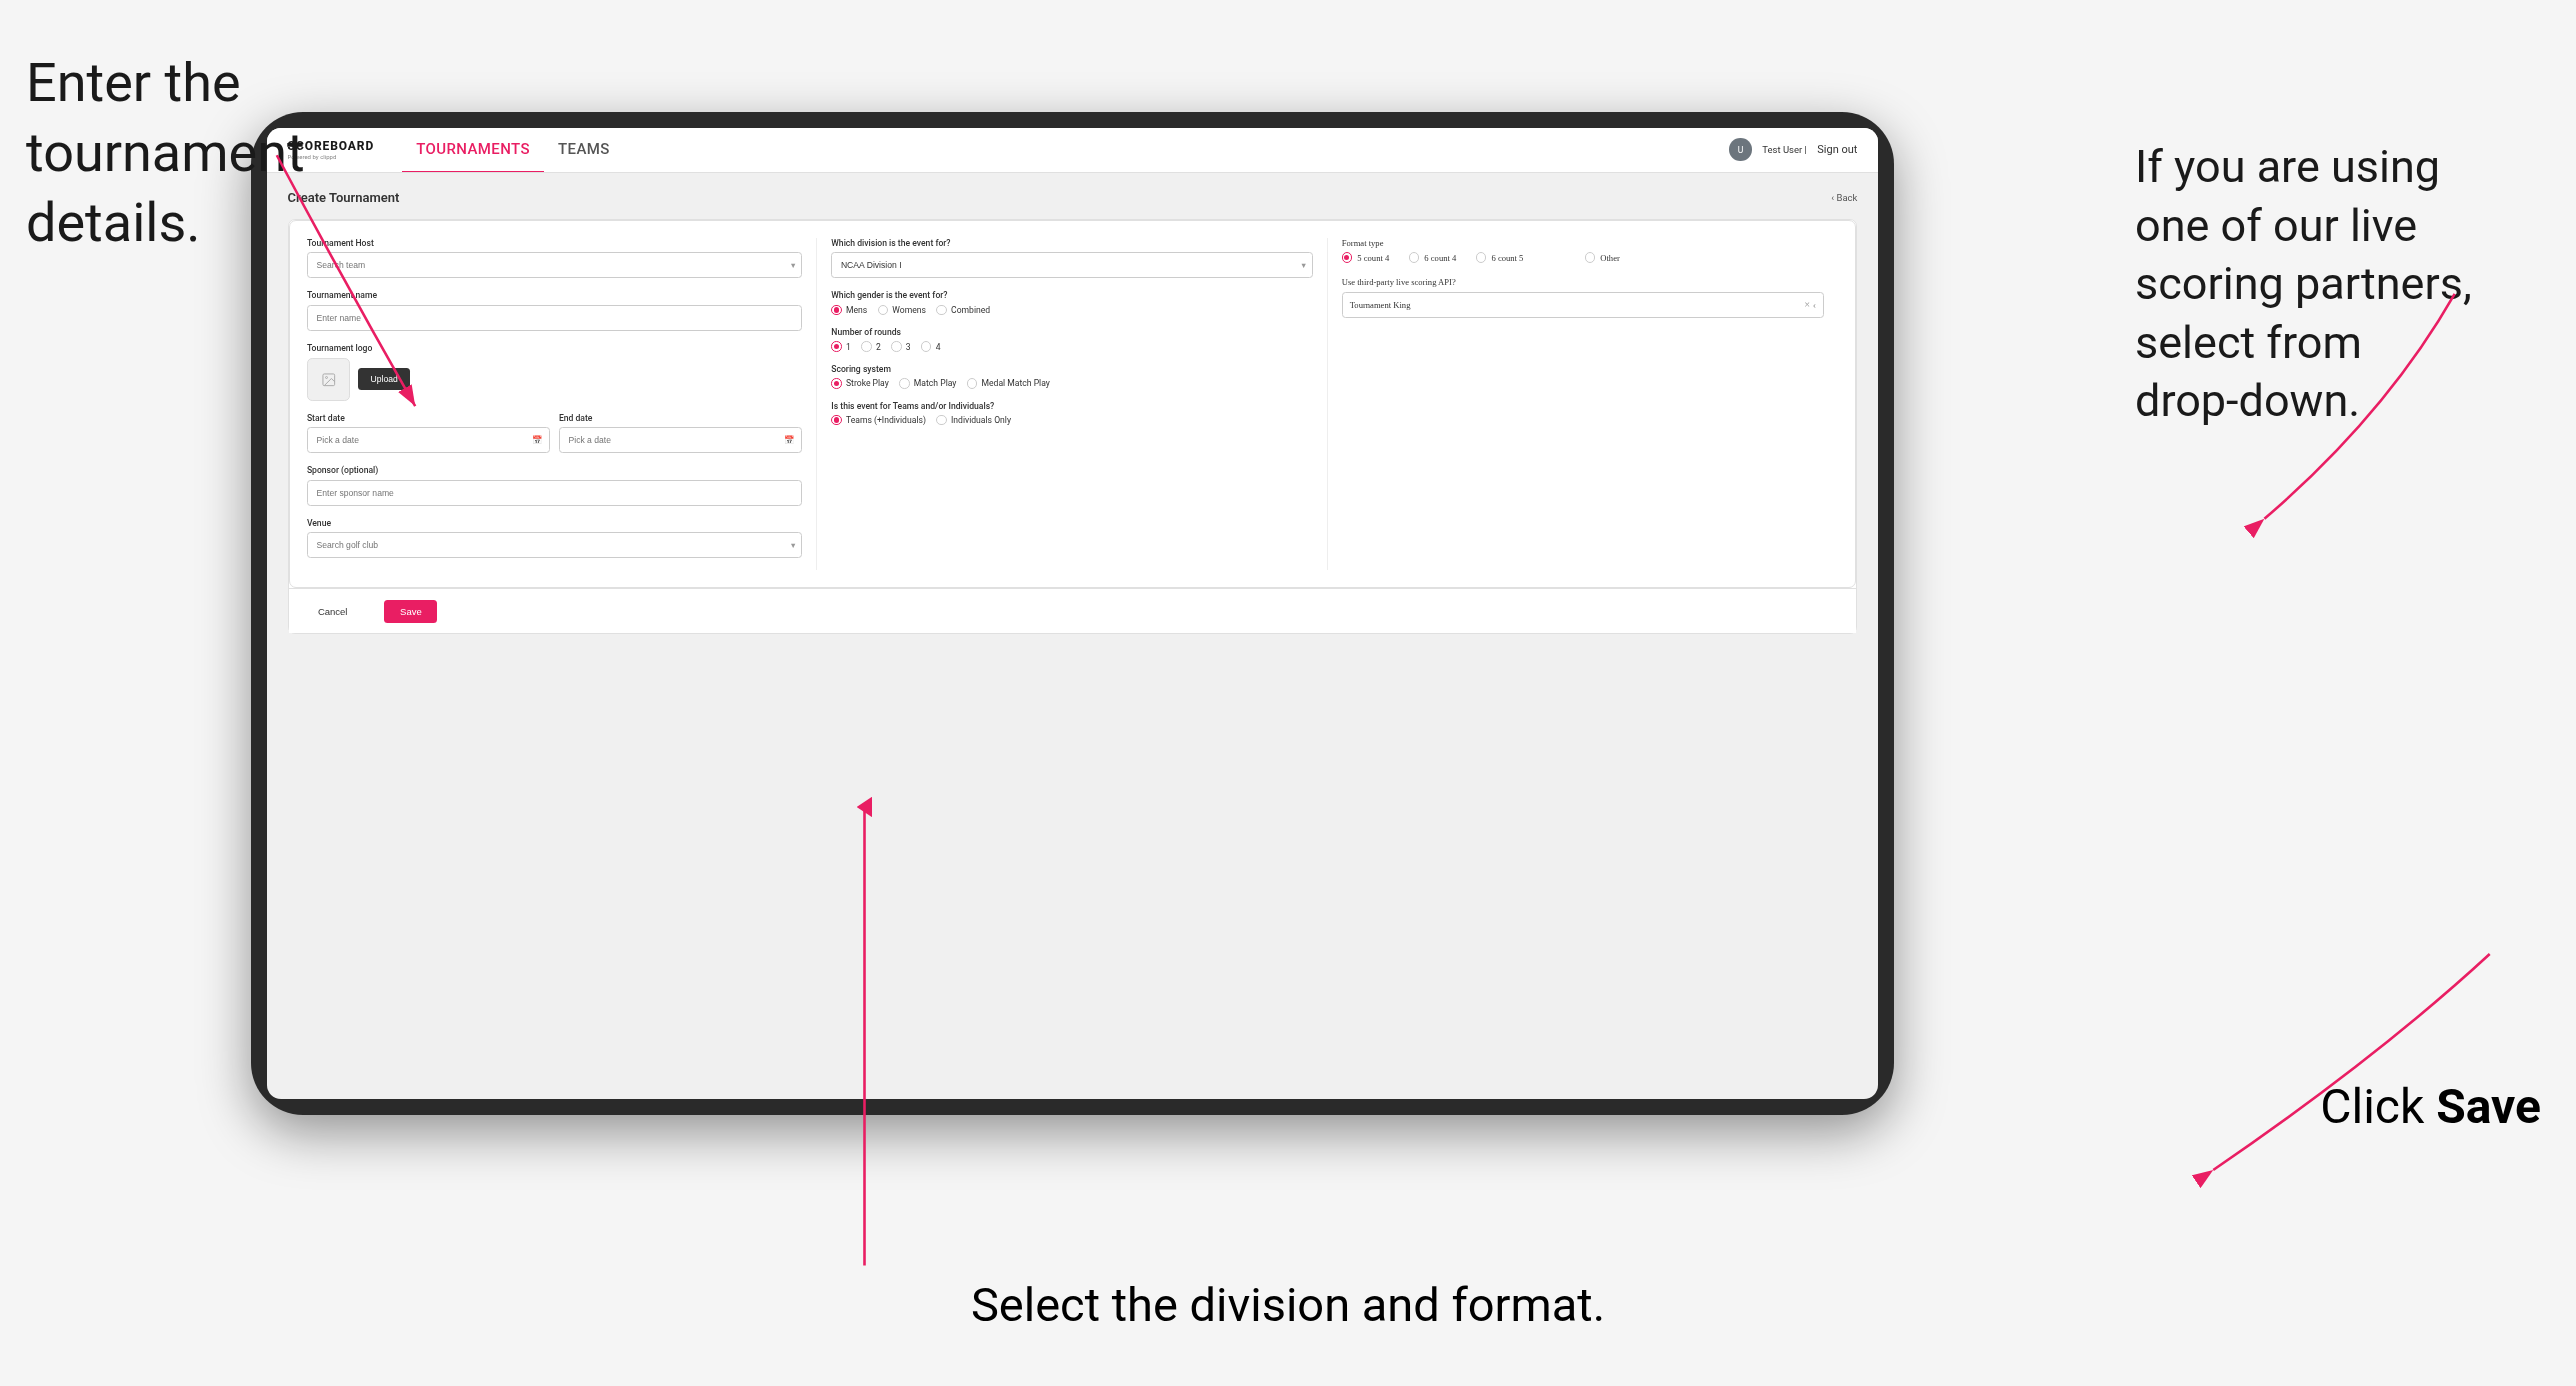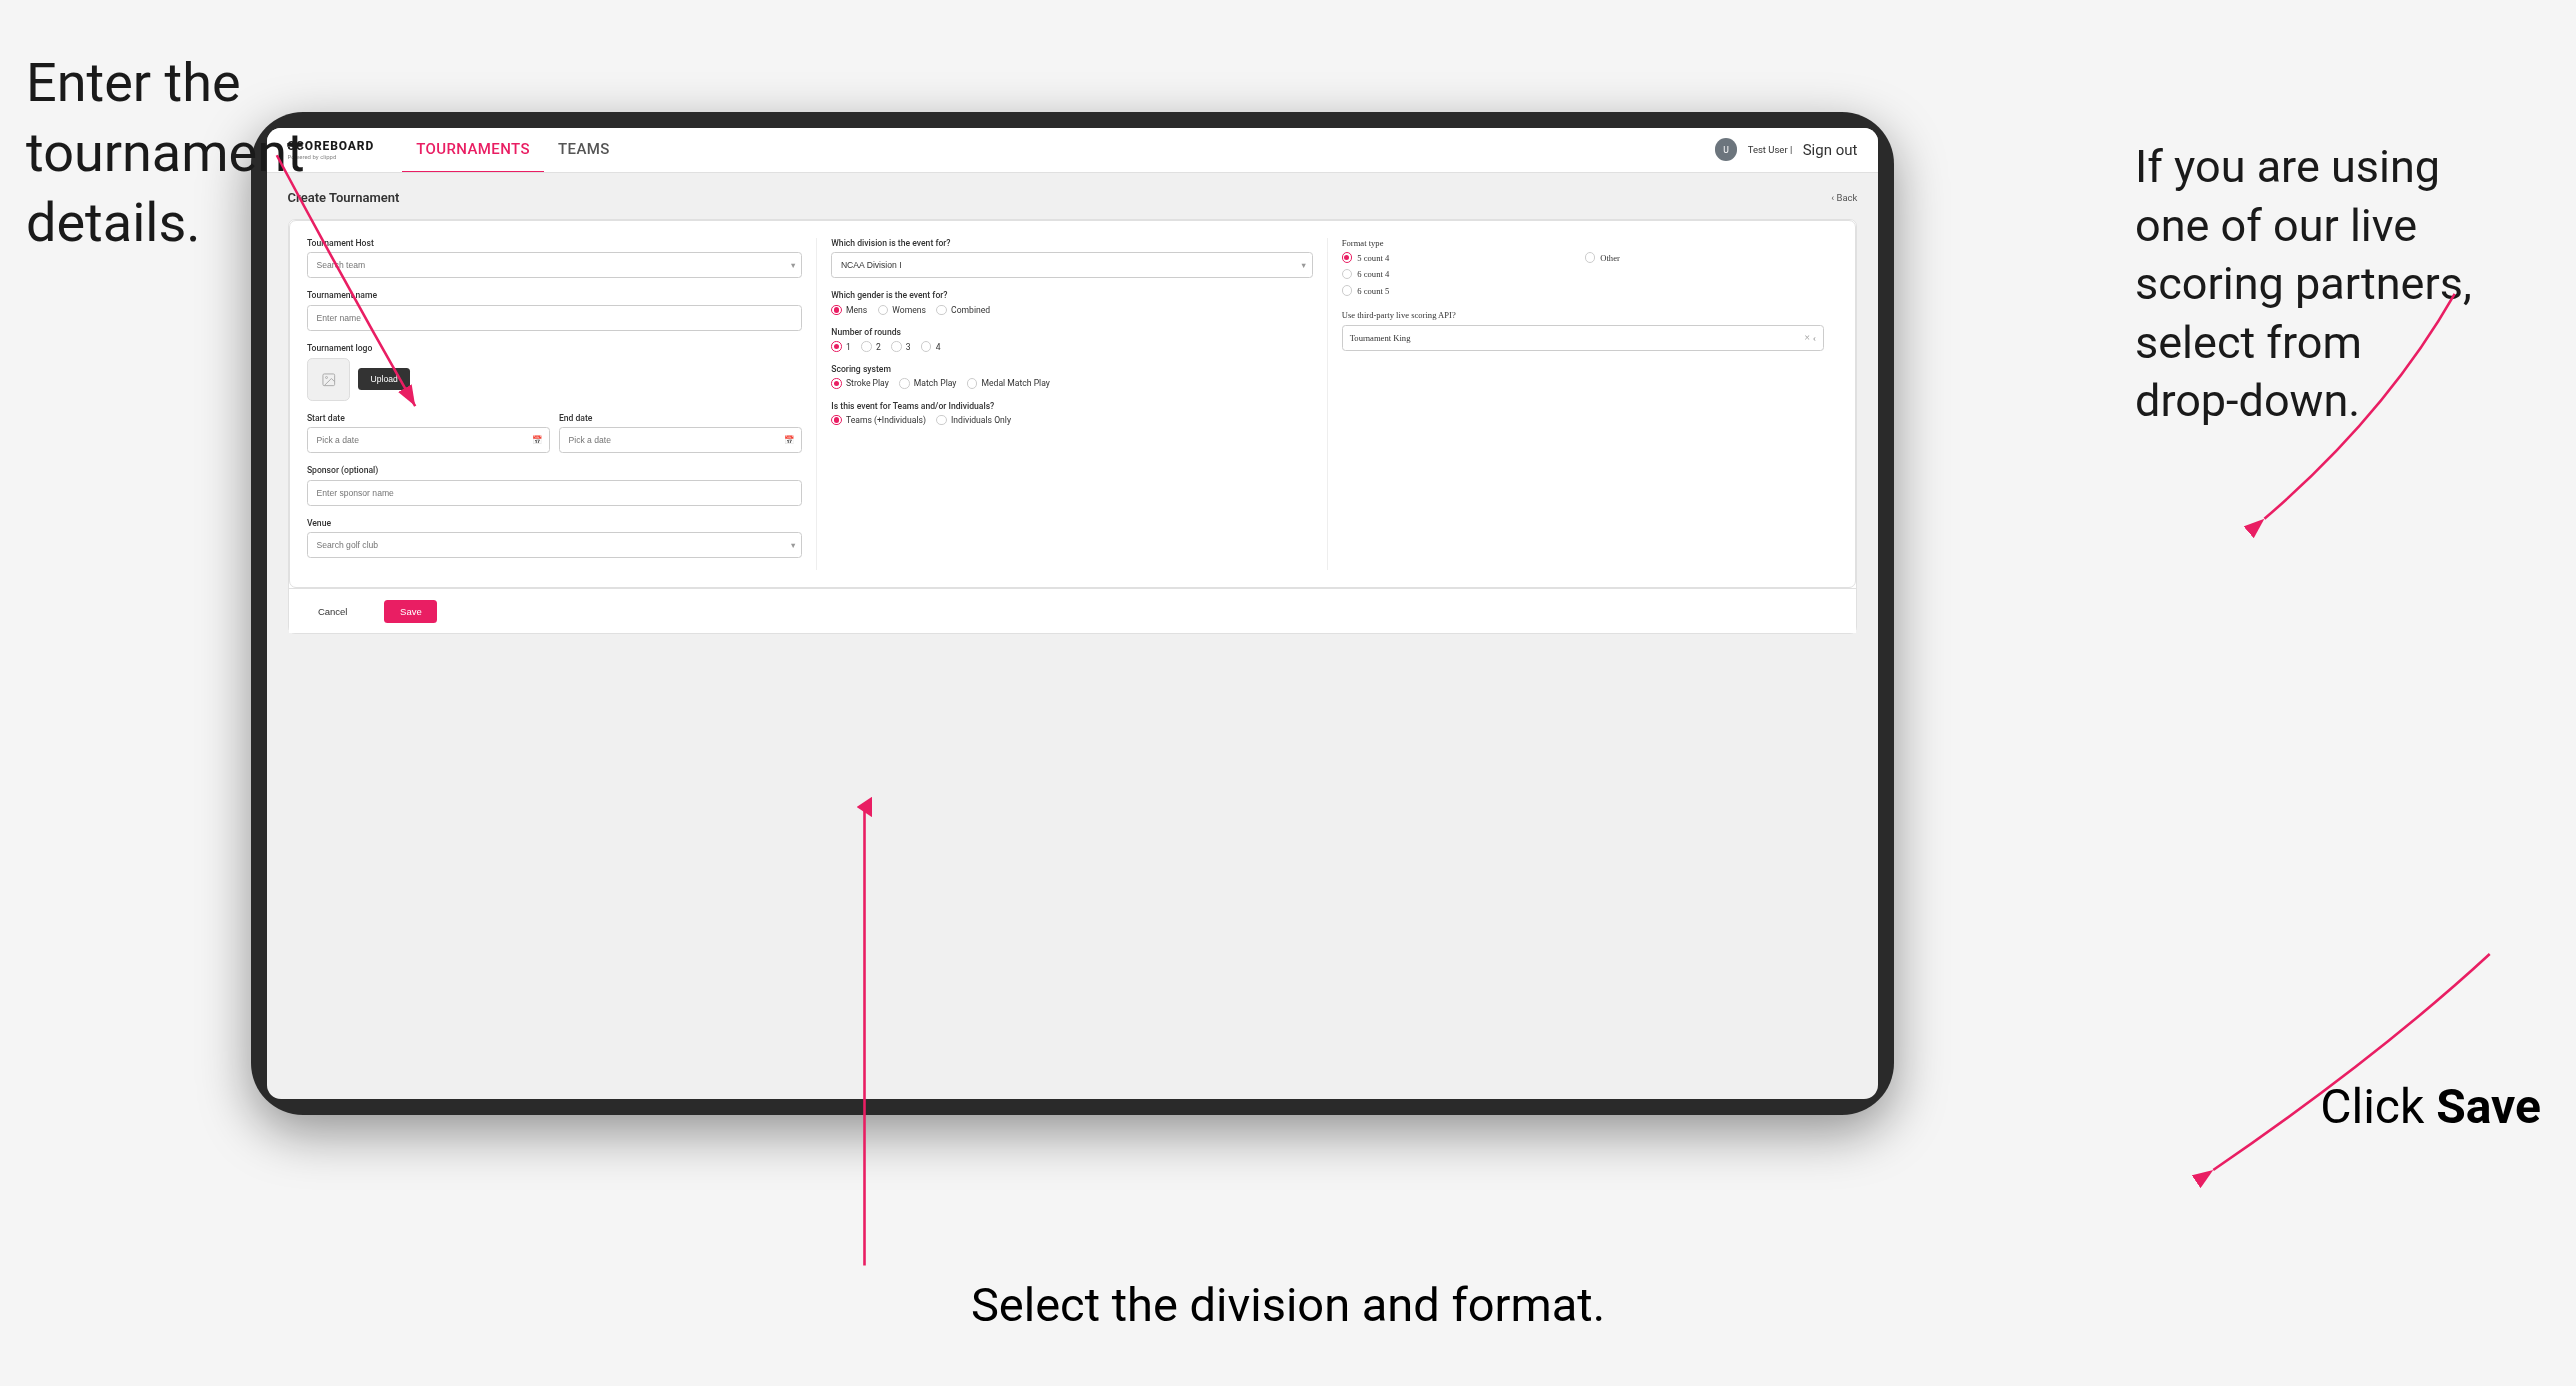--- a/index.html
+++ b/index.html
@@ -137,21 +137,21 @@
       border-radius: 50%;
       display: flex;
       align-items: center;
       justify-content: center;
       color: #fff;
       font-size: 8.6px;
     }
 
     .signout-link {
       color: #333;
-      font-size: 15px;
+      font-size: 11px;
       cursor: pointer;
     }
 
     
     .main-content {
       flex: 1;
       overflow-y: auto;
       padding: 17.3px 21px;
     }
 
@@ -277,21 +277,21 @@
     
     .date-row {
       display: grid;
       grid-template-columns: 1fr 1fr;
       gap: 8.6px;
     }
 
     
     .radio-group {
       display: flex;
-      flex-direction: column;
+      flex-direction: row;
       gap: 3.5px;
     }
 
     .radio-group.horizontal {
       flex-direction: row;
       gap: 10.4px;
     }
 
     .radio-item {
       display: flex;

